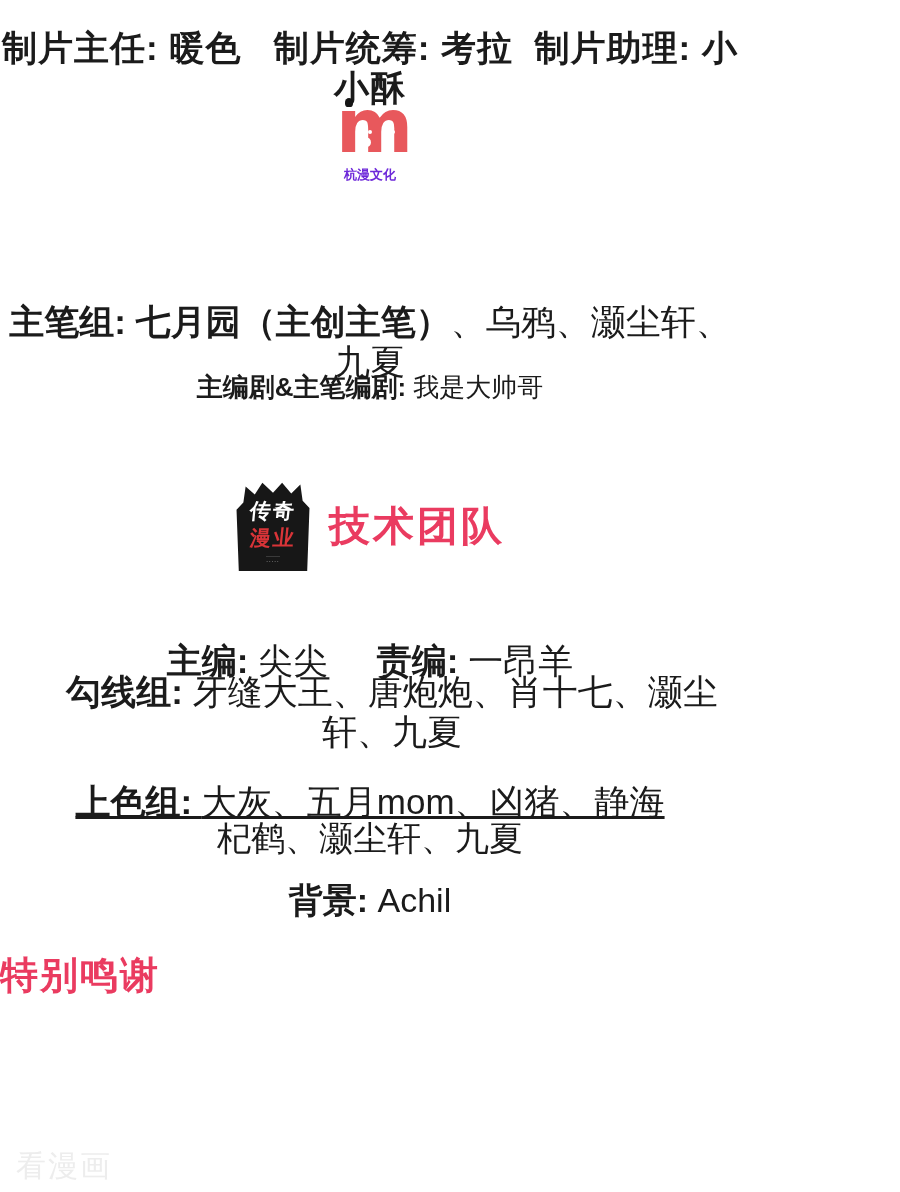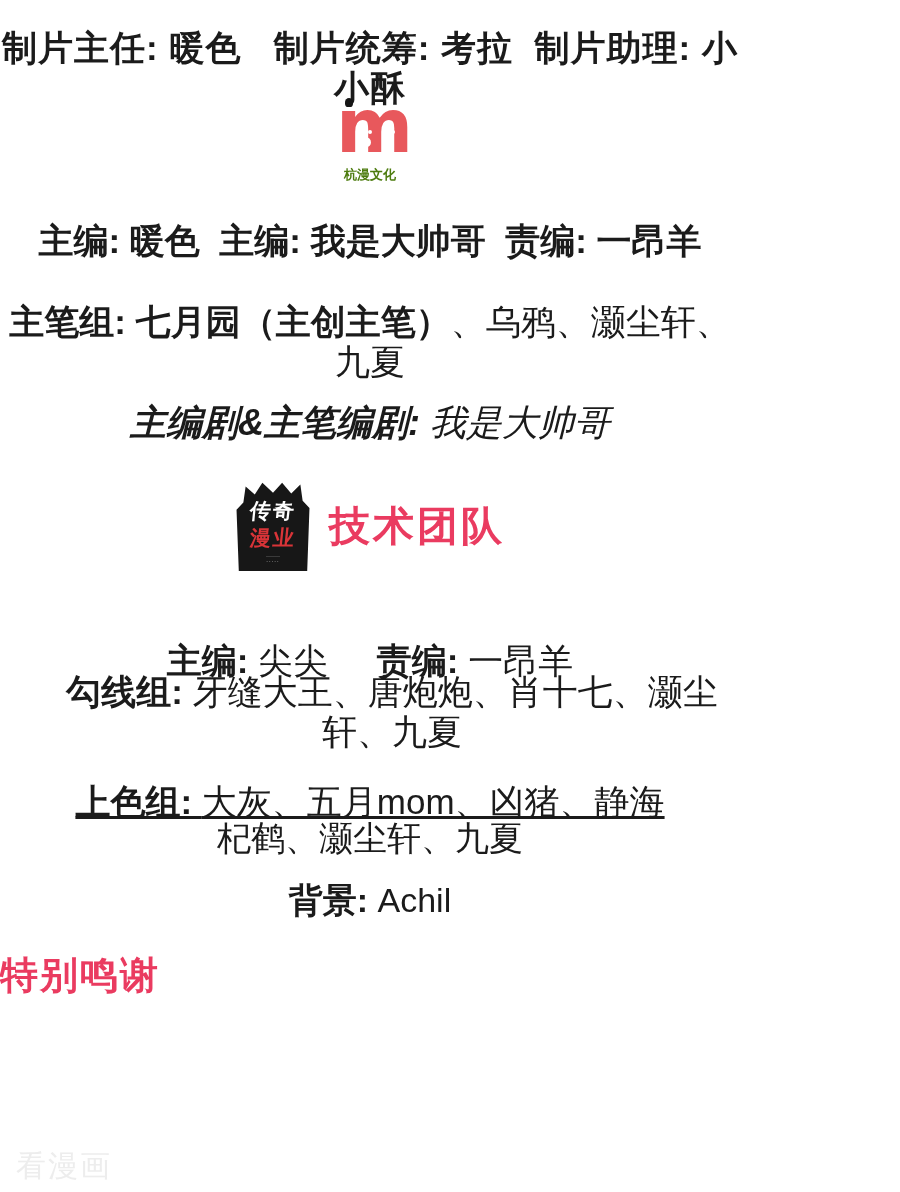--- a/index.html
+++ b/index.html
@@ -9,21 +9,21 @@
   }
   .line{
     position:absolute;left:0;right:0;text-align:center;white-space:pre-wrap;
     font-size:35px;line-height:1.15;color:#1b1b1b;
   }
   .seg{font-weight:400;}
   .seg.b{font-weight:700;}
   .l-production{top:28px;letter-spacing:1px;}
   .l-story-editors{top:221px;}
   .l-story-artists{top:302px;}
-  .l-story-writers{top:402px;font-size:36px;font-style:italic;}
+  .l-story-writers{top:373px;font-size:26px;}
   .l-tech-editors{top:597px;margin-top:44px;}
   .l-lineart{top:672px;margin-left:44px;}
   .l-coloring{top:782px;text-decoration:underline;}
   .l-coloring2{top:819px;font-size:34px;}
   .l-background{top:881px;font-size:34px;}
   .l-history{top:1027px;font-size:34px;}
 
   .team-header{
     position:absolute;left:0;right:0;display:flex;align-items:center;justify-content:center;gap:18px;
   }
@@ -45,21 +45,21 @@
     font-family:"DejaVu Sans",sans-serif;font-weight:700;font-size:74px;line-height:68px;
     color:#e8585c;letter-spacing:-2px;
   }
   .logo-dot{position:absolute;top:-8px;left:9px;width:8px;height:9px;background:#161616;border-radius:50% 50% 40% 40%;}
   .paw{position:absolute;width:13px;height:17px;}
   .paw::after{content:"";position:absolute;left:1px;bottom:0;width:11px;height:10px;background:#fff;border-radius:6px 6px 5px 5px;}
   .paw::before{content:"";position:absolute;top:0;left:0;width:4px;height:4px;border-radius:50%;background:#fff;
     box-shadow:4.5px -1.5px 0 #fff,9px 0 0 #fff;}
   .paw.p1{left:23px;top:24px;}
   .paw.p2{left:46px;top:24px;}
-  .logo-caption{margin-top:6px;font-size:13px;font-weight:700;color:#4d7c0f;letter-spacing:0;white-space:nowrap;}
+  .logo-caption{margin-top:6px;font-size:13px;font-weight:700;color:#6d28d9;letter-spacing:0;white-space:nowrap;}
 
   
   .logo-legend{
     width:76px;height:90px;background:#171717;
     clip-path:polygon(2% 32%,11% 24%,14% 6%,26% 15%,36% 2%,50% 13%,62% 2%,74% 14%,86% 4%,89% 22%,98% 30%,95% 100%,5% 100%);
     display:flex;flex-direction:column;align-items:center;justify-content:center;
   }
   .legend-top{color:#ffffff;font-weight:700;font-size:21px;letter-spacing:2px;margin-top:10px;transform:skewX(-6deg);}
   .legend-bottom{color:#d93438;font-weight:700;font-size:21px;letter-spacing:2px;margin-top:-1px;transform:skewX(-6deg);}
   .legend-caption{
@@ -84,21 +84,20 @@
       <div class="m-wrap">
         <span class="m-letter">m</span>
         <span class="logo-dot"></span>
         <span class="paw p1"></span>
         <span class="paw p2"></span>
       </div>
       <div class="logo-caption">杭漫文化</div>
     </div>
   </div>
 
-  <div class="line l-story-editors"><span class="seg b">主编: </span><span class="seg b">暖色</span><span class="seg">  </span><span class="seg b">主编: </span><span class="seg b">我是大帅哥</span><span class="seg">  </span><span class="seg b">责编: </span><span class="seg b">一昂羊</span></div>
 
   <div class="line l-story-artists"><span class="seg b">主笔组: </span><span class="seg b">七月园（主创主笔）</span><span class="seg">、乌鸦、灏尘轩、九夏</span></div>
 
   <div class="line l-story-writers"><span class="seg b">主编剧&amp;主笔编剧: </span><span class="seg">我是大帅哥</span></div>
 
   <div class="team-header th-tech">
     <div class="logo-legend">
       <span class="legend-top">传奇</span>
       <span class="legend-bottom">漫业</span>
       <span class="legend-caption">·····</span>

